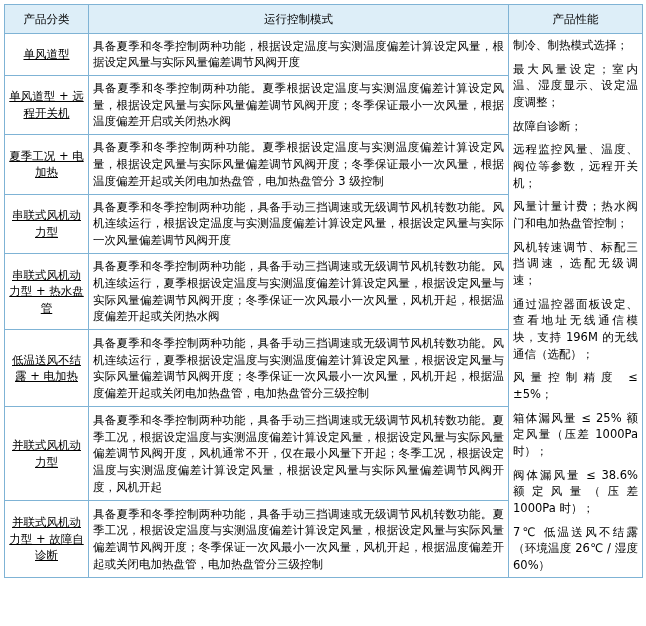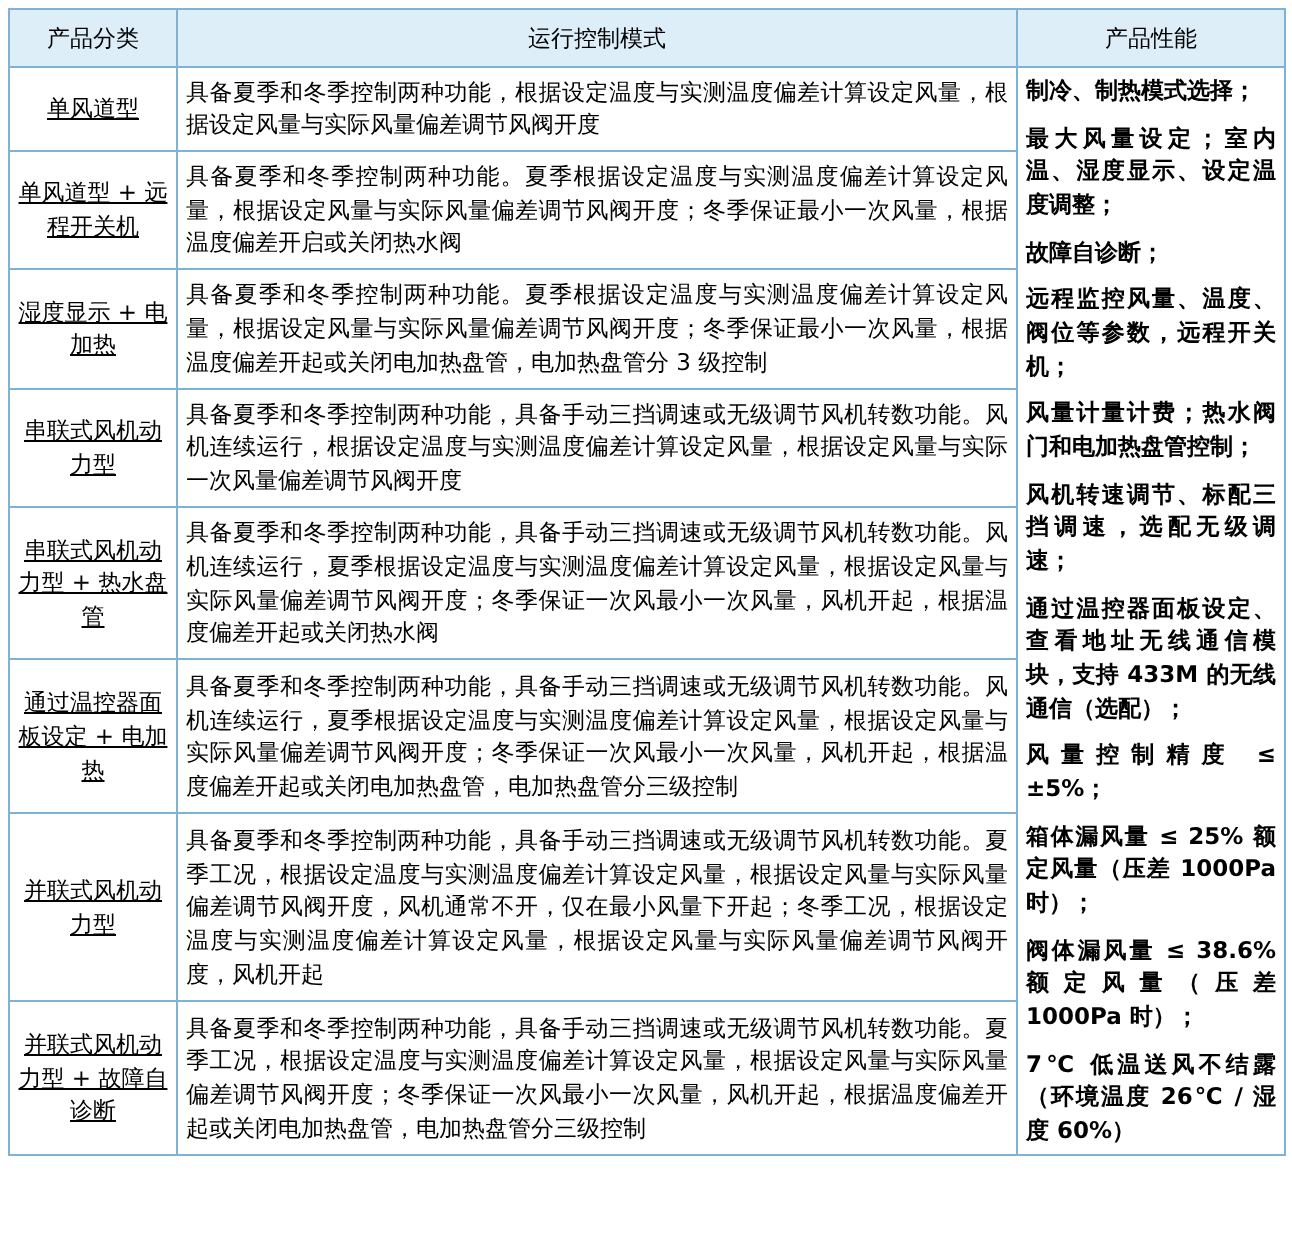--- a/index.html
+++ b/index.html
@@ -55,21 +55,20 @@
     padding: 4px 5px;
     margin-top: 32px;
   }
   td.perf {
     text-align: justify;
     text-justify: inter-ideograph;
     font-size: 11.5px;
     padding: 4px 6px;
     line-height: 1.75;
     vertical-align: middle;
-    font-weight: bold;
   }
   td.perf p {
     margin: 0 0 7px 0;
   }
   td.perf p:last-child {
     margin-bottom: 0;
   }
   col.c1 { width: 84px; }
   col.c2 { width: 420px; }
   col.c3 { width: 134px; }
@@ -95,45 +94,45 @@
       <tr>
         <td class="cat">单风道型</td>
         <td class="mode">具备夏季和冬季控制两种功能，根据设定温度与实测温度偏差计算设定风量，根据设定风量与实际风量偏差调节风阀开度</td>
         <td class="perf" rowspan="8">
           <p>制冷、制热模式选择；</p>
           <p>最大风量设定；室内温、湿度显示、设定温度调整；</p>
           <p>故障自诊断；</p>
           <p>远程监控风量、温度、阀位等参数，远程开关机；</p>
           <p>风量计量计费；热水阀门和电加热盘管控制；</p>
           <p>风机转速调节、标配三挡调速，选配无级调速；</p>
-          <p>通过温控器面板设定、查看地址无线通信模块，支持 433M 的无线通信（选配）；</p>
+          <p>通过温控器面板设定、查看地址无线通信模块，支持 196M 的无线通信（选配）；</p>
           <p>风量控制精度 ≤ ±5%；</p>
           <p>箱体漏风量 ≤ 25% 额定风量（压差 1000Pa 时）；</p>
           <p>阀体漏风量 ≤ 38.6% 额定风量（压差 1000Pa 时）；</p>
           <p>7℃ 低温送风不结露（环境温度 26℃ / 湿度 60%）</p>
         </td>
       </tr>
       <tr>
         <td class="cat">单风道型 + 远程开关机</td>
         <td class="mode">具备夏季和冬季控制两种功能。夏季根据设定温度与实测温度偏差计算设定风量，根据设定风量与实际风量偏差调节风阀开度；冬季保证最小一次风量，根据温度偏差开启或关闭热水阀</td>
       </tr>
       <tr>
-        <td class="cat">湿度显示 + 电加热</td>
+        <td class="cat">夏季工况 + 电加热</td>
         <td class="mode">具备夏季和冬季控制两种功能。夏季根据设定温度与实测温度偏差计算设定风量，根据设定风量与实际风量偏差调节风阀开度；冬季保证最小一次风量，根据温度偏差开起或关闭电加热盘管，电加热盘管分 3 级控制</td>
       </tr>
       <tr>
         <td class="cat">串联式风机动力型</td>
         <td class="mode">具备夏季和冬季控制两种功能，具备手动三挡调速或无级调节风机转数功能。风机连续运行，根据设定温度与实测温度偏差计算设定风量，根据设定风量与实际一次风量偏差调节风阀开度</td>
       </tr>
       <tr>
         <td class="cat">串联式风机动力型 + 热水盘管</td>
         <td class="mode">具备夏季和冬季控制两种功能，具备手动三挡调速或无级调节风机转数功能。风机连续运行，夏季根据设定温度与实测温度偏差计算设定风量，根据设定风量与实际风量偏差调节风阀开度；冬季保证一次风最小一次风量，风机开起，根据温度偏差开起或关闭热水阀</td>
       </tr>
       <tr>
-        <td class="cat">通过温控器面板设定 + 电加热</td>
+        <td class="cat">低温送风不结露 + 电加热</td>
         <td class="mode">具备夏季和冬季控制两种功能，具备手动三挡调速或无级调节风机转数功能。风机连续运行，夏季根据设定温度与实测温度偏差计算设定风量，根据设定风量与实际风量偏差调节风阀开度；冬季保证一次风最小一次风量，风机开起，根据温度偏差开起或关闭电加热盘管，电加热盘管分三级控制</td>
       </tr>
       <tr>
         <td class="cat">并联式风机动力型</td>
         <td class="mode">具备夏季和冬季控制两种功能，具备手动三挡调速或无级调节风机转数功能。夏季工况，根据设定温度与实测温度偏差计算设定风量，根据设定风量与实际风量偏差调节风阀开度，风机通常不开，仅在最小风量下开起；冬季工况，根据设定温度与实测温度偏差计算设定风量，根据设定风量与实际风量偏差调节风阀开度，风机开起</td>
       </tr>
       <tr>
         <td class="cat">并联式风机动力型 + 故障自诊断</td>
         <td class="mode">具备夏季和冬季控制两种功能，具备手动三挡调速或无级调节风机转数功能。夏季工况，根据设定温度与实测温度偏差计算设定风量，根据设定风量与实际风量偏差调节风阀开度；冬季保证一次风最小一次风量，风机开起，根据温度偏差开起或关闭电加热盘管，电加热盘管分三级控制</td>
       </tr>

